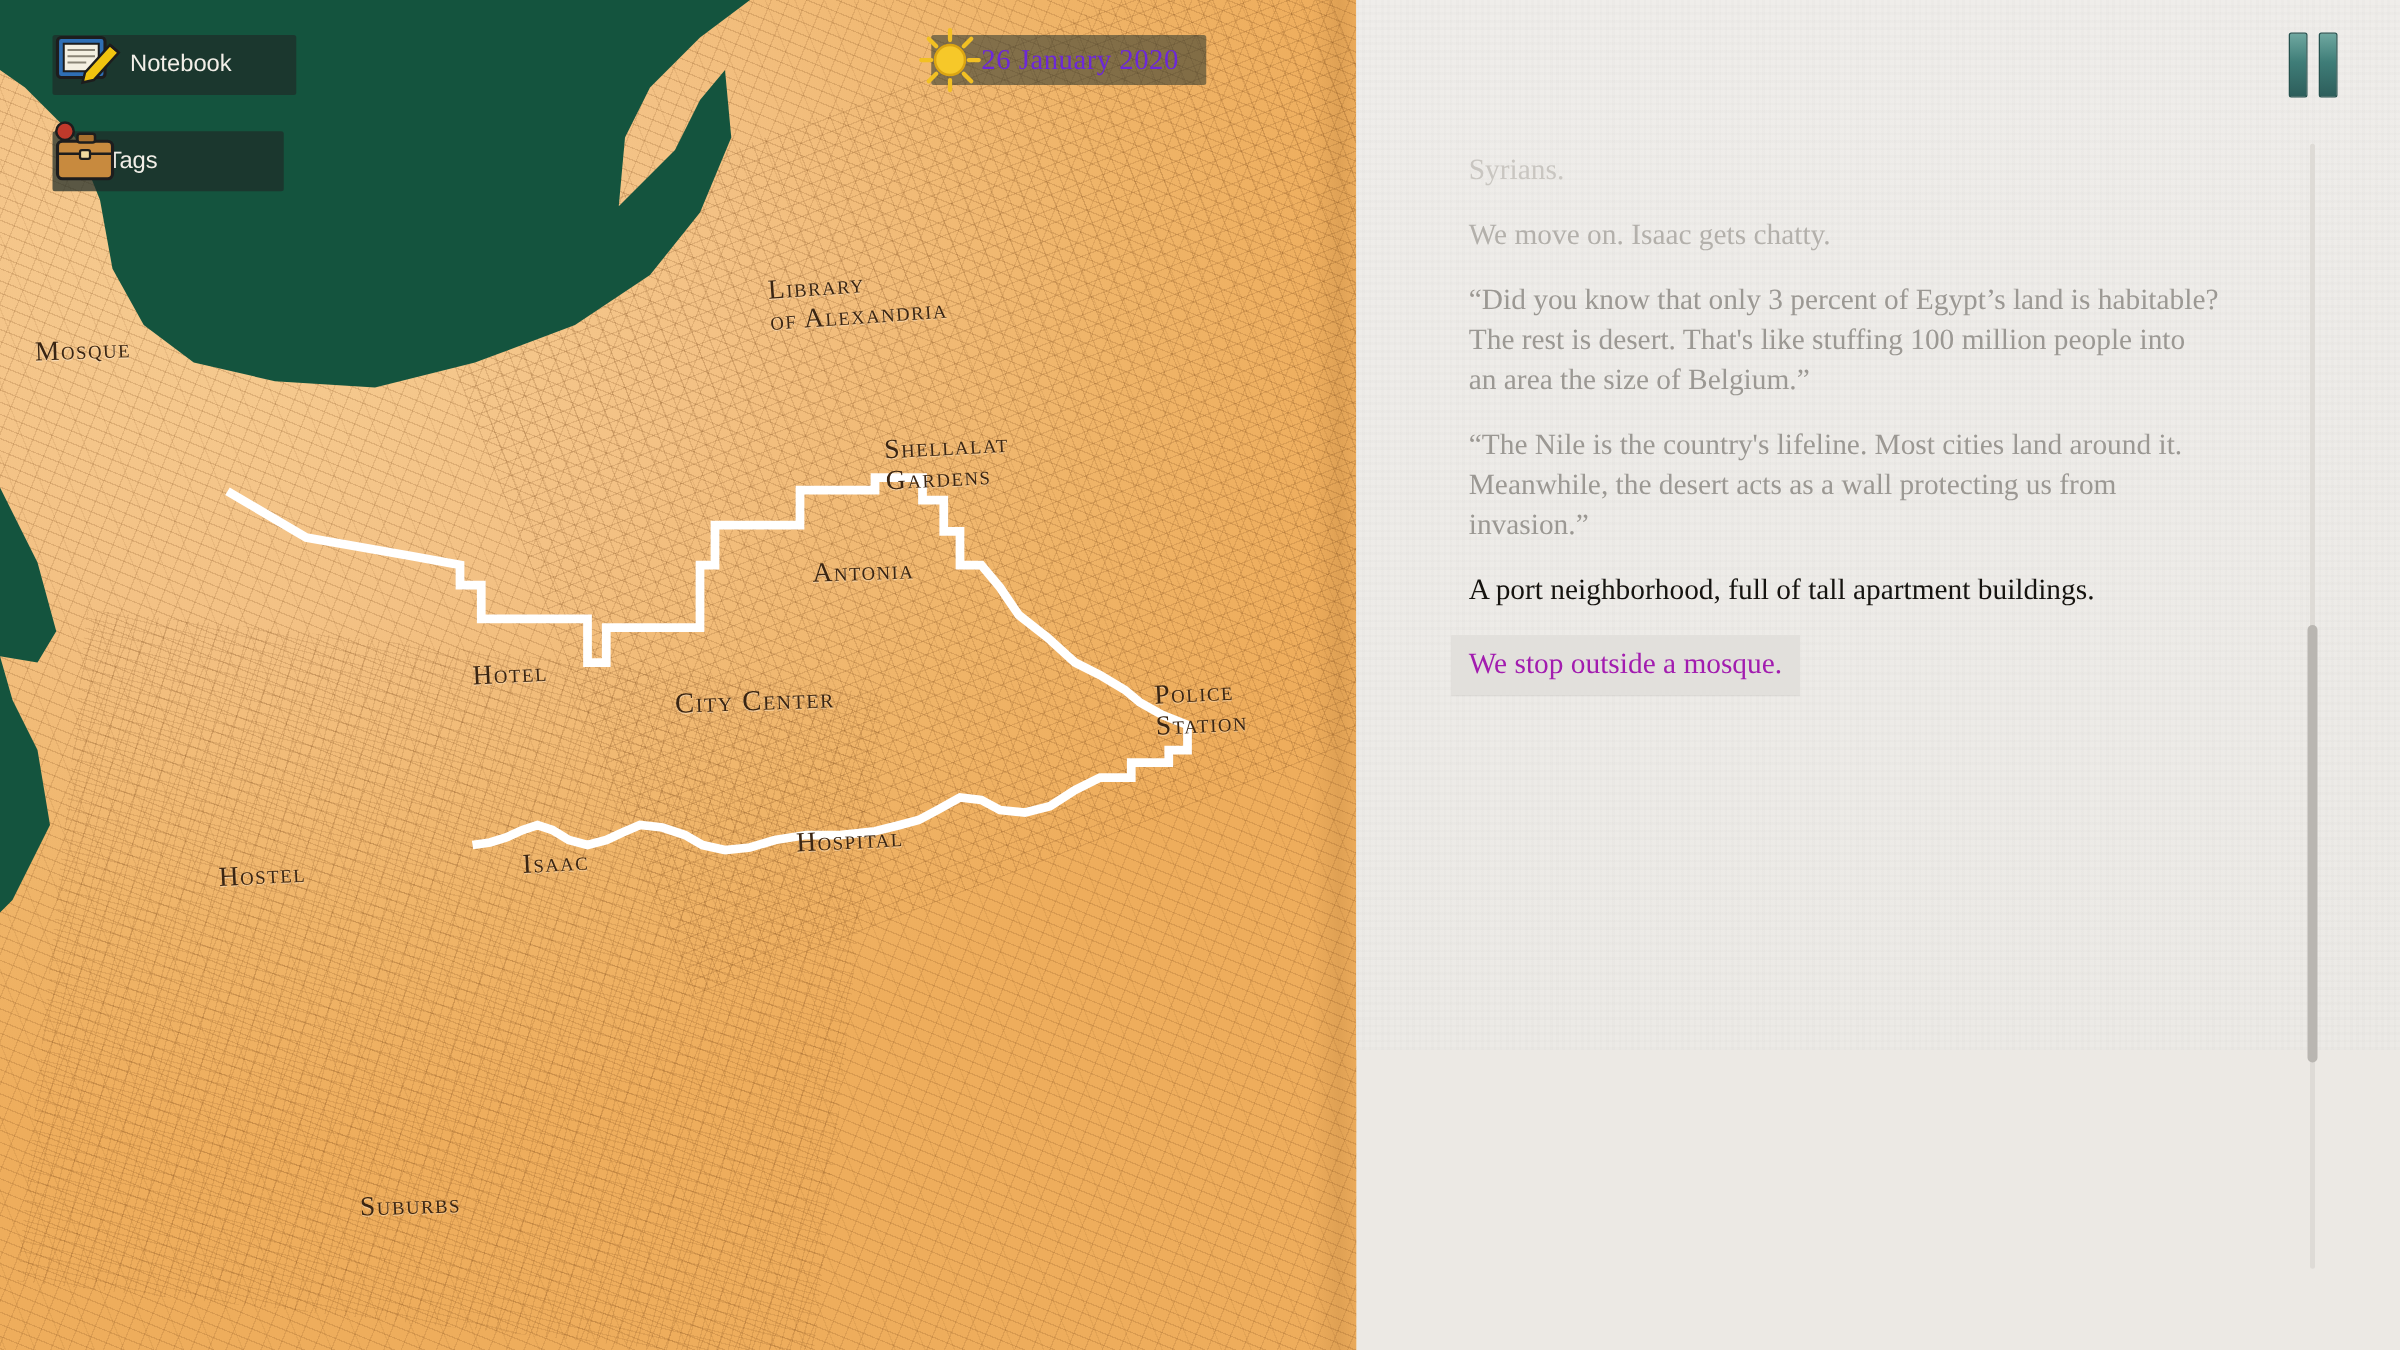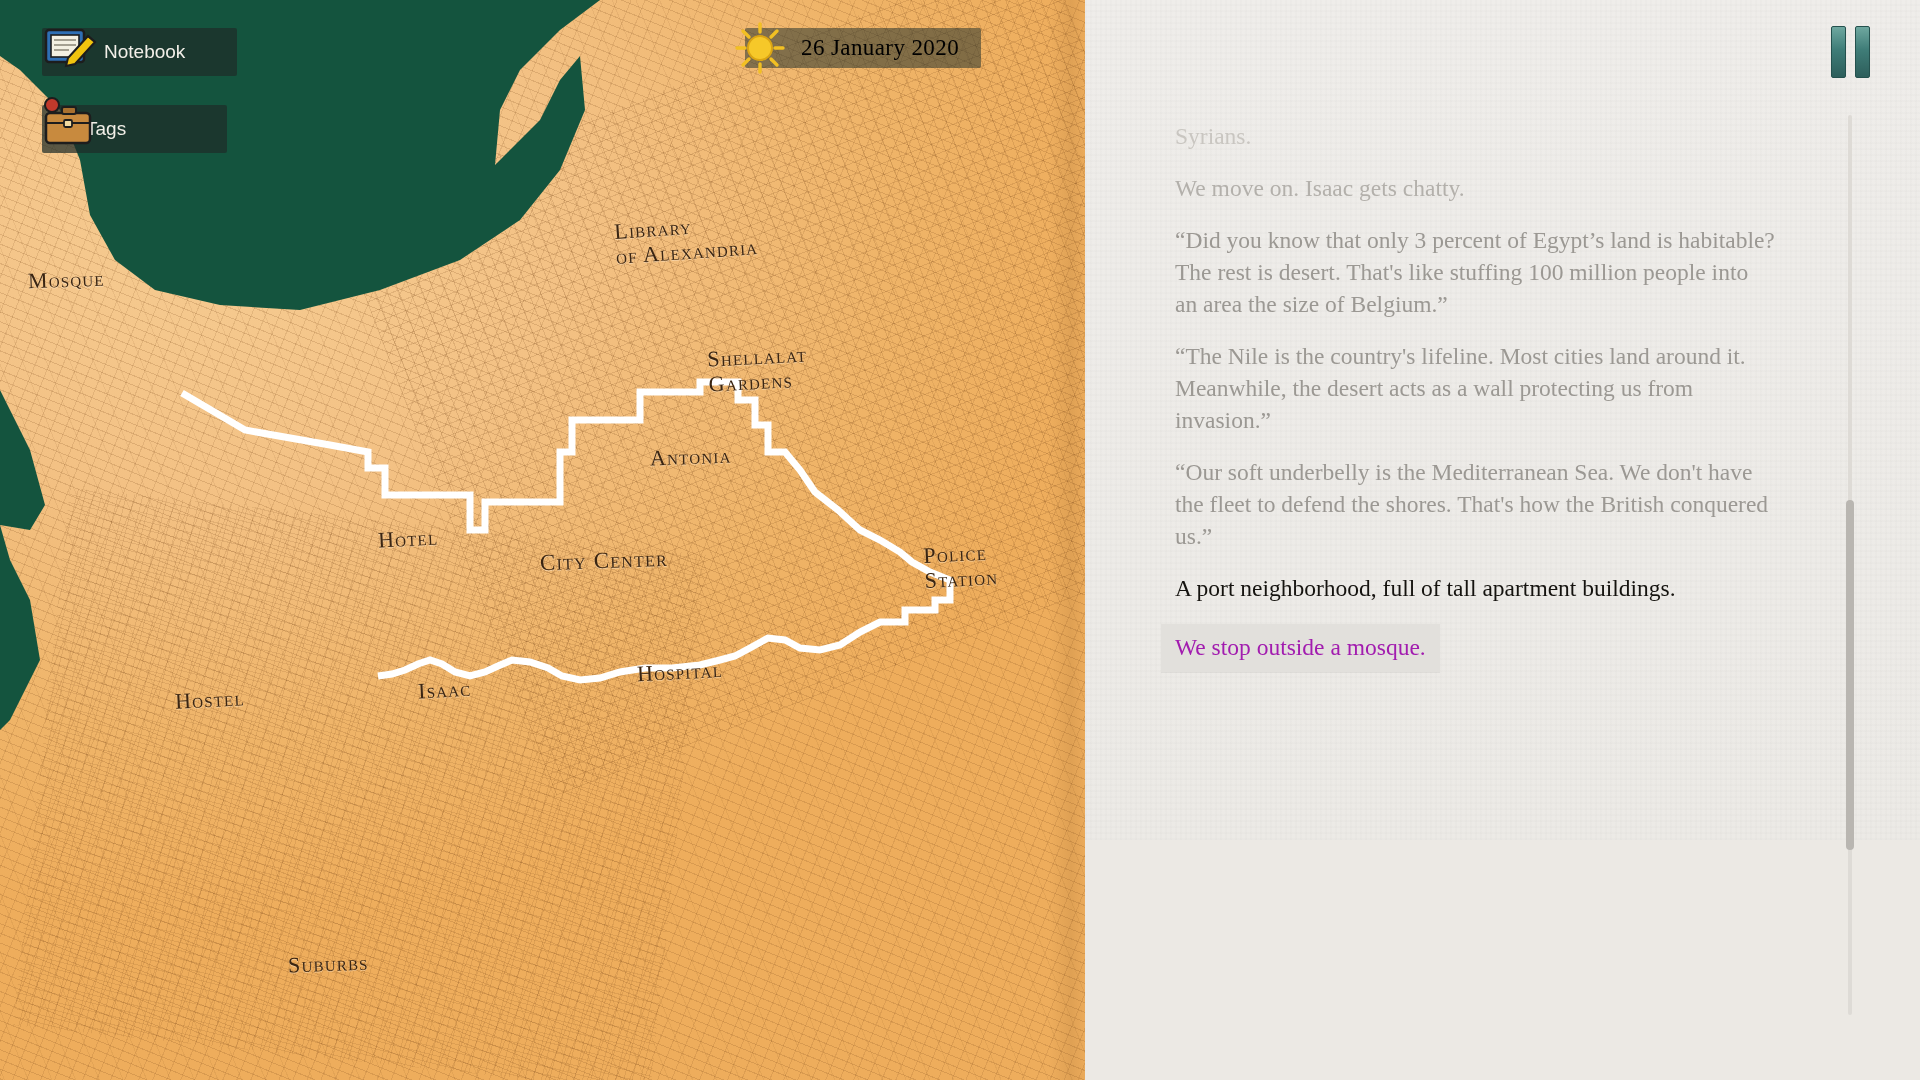--- a/index.html
+++ b/index.html
@@ -96,22 +96,22 @@
   }
   #btn-notebook { left: 42px; top: 28px; padding-left: 62px; width: 195px; }
   #btn-tags { left: 42px; top: 105px; padding-left: 44px; width: 185px; }
   .hud-icon { position: absolute; left: -4px; top: -12px; width: 64px; height: 62px; }
 
   
   #date-pill {
     position: absolute; left: 745px; top: 28px;
     height: 40px; display: flex; align-items: center;
     background: rgba(40,52,46,0.55);
-    color: #000000;
-    padding: 0 22px 0 56px;
+    color: #6d28d9;
+    padding: 0 22px 0 40px;
     font-family: "Liberation Serif", serif;
     font-size: 23px;
     letter-spacing: .4px;
     border-radius: 2px;
   }
   #sun-icon { position: absolute; left: -16px; top: -10px; width: 62px; height: 60px; }
 
   
   #text-panel {
     position: absolute; left: 1085px; top: 0;
@@ -260,21 +260,20 @@
       <span>26 January 2020</span>
     </div>
   </div>
 
   <div id="text-panel">
     <div id="story">
         <p class="para fade-1">Syrians.</p>
         <p class="para fade-2">We move on. Isaac gets chatty.</p>
         <p class="para fade-3">“Did you know that only 3 percent of Egypt’s land is habitable? The rest is desert. That's like stuffing 100 million people into an area the size of Belgium.”</p>
         <p class="para fade-3">“The Nile is the country's lifeline. Most cities land around it. Meanwhile, the desert acts as a wall protecting us from invasion.”</p>
-        <p class="para fade-3">“Our soft underbelly is the Mediterranean Sea. We don't have the fleet to defend the shores. That's how the British conquered us.”</p>
         <p class="para active">A port neighborhood, full of tall apartment buildings.</p>
         <div><p class="para highlight">We stop outside a mosque.</p></div>
       </div>
 
     <div id="scroll-track"></div>
     <div id="scroll-thumb"></div>
 
     <div id="pause-btn">
       <div class="pause-bar"></div>
       <div class="pause-bar"></div>

